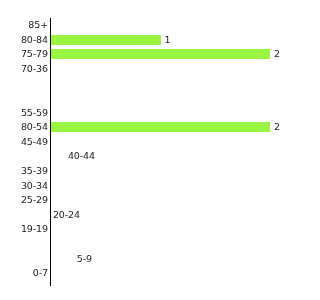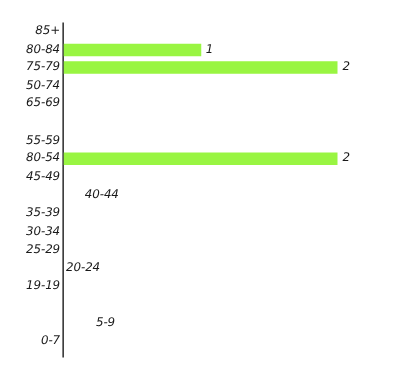--- a/index.html
+++ b/index.html
@@ -37,21 +37,20 @@
     width: 1px;
     height: 268px;
     background: #000000;
   }
 
   .row {
     position: absolute;
     left: 0;
     width: 300px;
     height: 14.6px;
-    font-style: italic;
   }
 
   .tick-label {
     position: absolute;
     right: 252px;           
     width: 46px;
     text-align: right;
     font-size: 9.5px;
     line-height: 14.6px;
     color: #1a1a1a;
@@ -105,25 +104,24 @@
           </div>
         </div>
         <div class="row" style="top: 47.2px;">
           <div class="tick-label">75-79</div>
           <div class="bar-wrap" style="width: 219px;">
             <div class="bar" style="width: 219px; background: rgb(153, 245, 66);"></div>
             <div class="bar-value" style="left: 219px;">2</div>
           </div>
         </div>
         <div class="row" style="top: 61.8px;">
-          <div class="tick-label">50-74</div>
+          <div class="tick-label">70-36</div>
           <div class="bar-wrap" style="width: 219px;"></div>
         </div>
         <div class="row" style="top: 76.4px;">
-          <div class="tick-label">65-69</div>
           <div class="bar-wrap" style="width: 219px;"></div>
         </div>
         <div class="row" style="top: 91px;">
           <div class="bar-wrap" style="width: 219px;"></div>
         </div>
         <div class="row" style="top: 105.6px;">
           <div class="tick-label">55-59</div>
           <div class="bar-wrap" style="width: 219px;"></div>
         </div>
         <div class="row" style="top: 120.2px;">

